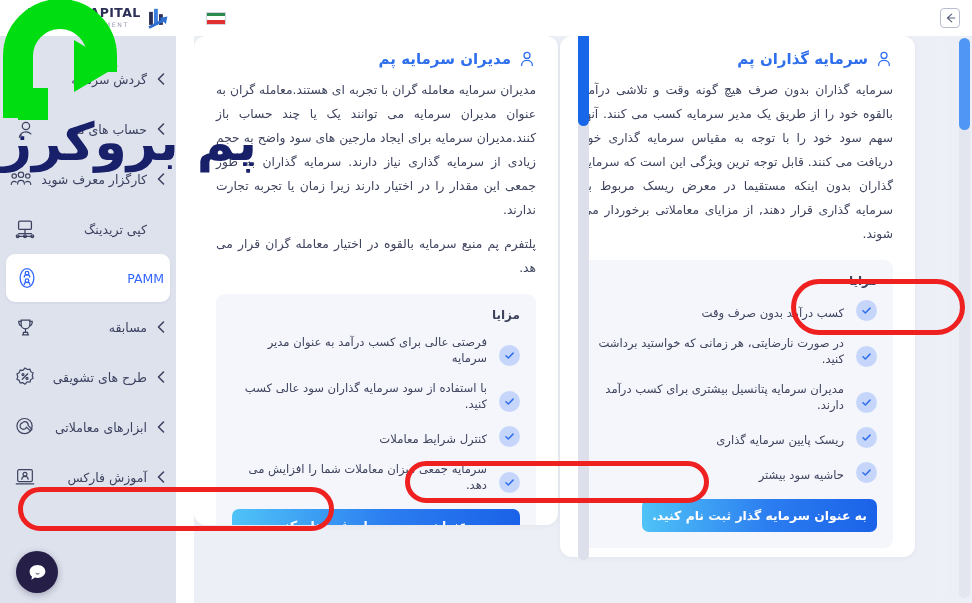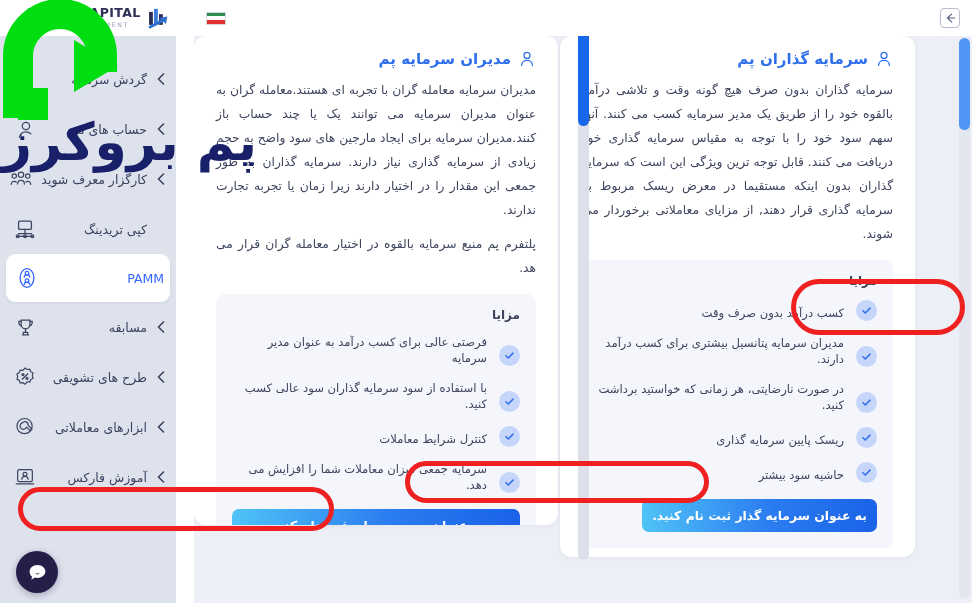--- a/index.html
+++ b/index.html
@@ -572,29 +572,29 @@
                 </svg>
             </span>
             <span class="b-text">کسب درآمد بدون صرف وقت</span>
           </div>
           <div class="benefit">
             <span class="chk">
               <svg width="11" height="11" viewBox="0 0 14 14">
                   <path d="M2.5 7.3 L5.5 10.2 L11.5 4" fill="none" stroke="#2f6fec" stroke-width="1.9" stroke-linecap="round" stroke-linejoin="round"></path>
                 </svg>
             </span>
+            <span class="b-text">در صورت نارضایتی، هر زمانی که خواستید برداشت کنید.</span>
+          </div>
+          <div class="benefit">
+            <span class="chk">
+              <svg width="11" height="11" viewBox="0 0 14 14">
+                  <path d="M2.5 7.3 L5.5 10.2 L11.5 4" fill="none" stroke="#2f6fec" stroke-width="1.9" stroke-linecap="round" stroke-linejoin="round"></path>
+                </svg>
+            </span>
             <span class="b-text">مدیران سرمایه پتانسیل بیشتری برای کسب درآمد دارند.</span>
-          </div>
-          <div class="benefit">
-            <span class="chk">
-              <svg width="11" height="11" viewBox="0 0 14 14">
-                  <path d="M2.5 7.3 L5.5 10.2 L11.5 4" fill="none" stroke="#2f6fec" stroke-width="1.9" stroke-linecap="round" stroke-linejoin="round"></path>
-                </svg>
-            </span>
-            <span class="b-text">در صورت نارضایتی، هر زمانی که خواستید برداشت کنید.</span>
           </div>
           <div class="benefit">
             <span class="chk">
               <svg width="11" height="11" viewBox="0 0 14 14">
                   <path d="M2.5 7.3 L5.5 10.2 L11.5 4" fill="none" stroke="#2f6fec" stroke-width="1.9" stroke-linecap="round" stroke-linejoin="round"></path>
                 </svg>
             </span>
             <span class="b-text">ریسک پایین سرمایه گذاری</span>
           </div>
           <div class="benefit">

